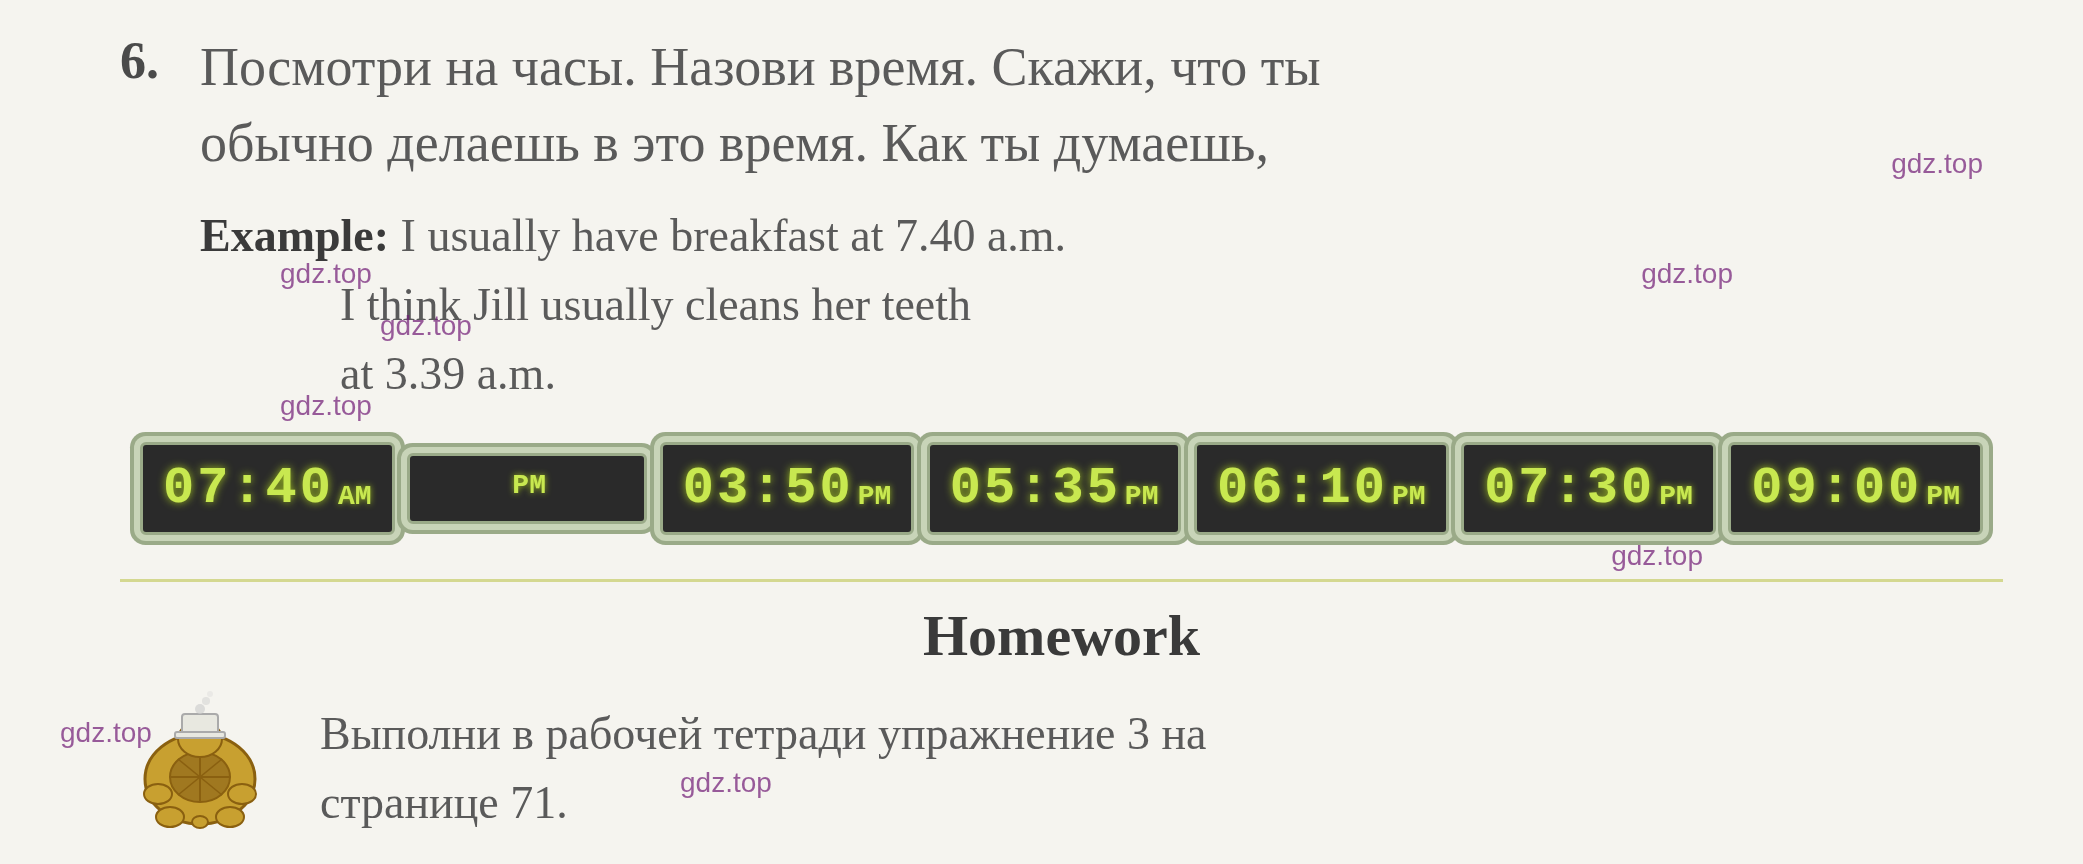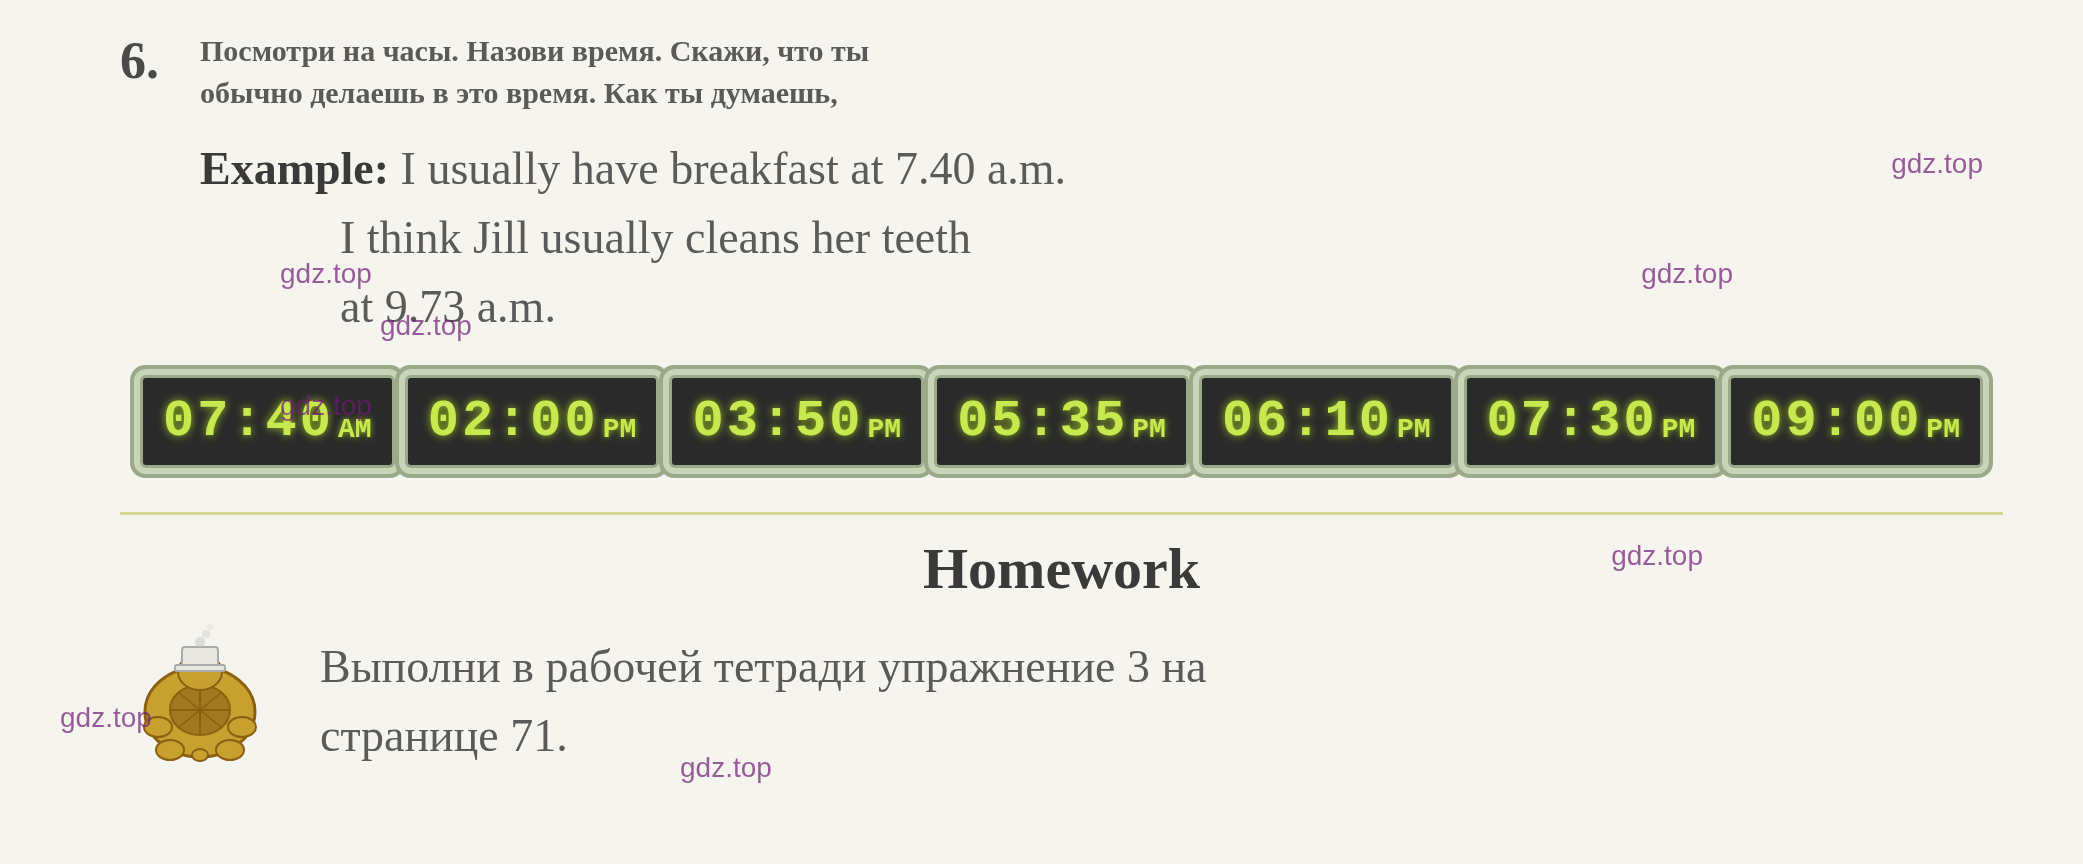--- a/index.html
+++ b/index.html
@@ -36,25 +36,24 @@
 
     .exercise-number {
       font-size: 52px;
       font-weight: bold;
       color: #4a4a4a;
       min-width: 60px;
       line-height: 1.2;
     }
 
     .exercise-text {
-      font-size: 30px;
+      font-size: 54px;
       color: #5a5a5a;
       line-height: 1.4;
       flex: 1;
-      font-weight: bold;
     }
 
     .example-block {
       margin-top: 10px;
       margin-left: 80px;
       font-size: 46px;
       color: #5a5a5a;
       line-height: 1.5;
     }
 
@@ -173,32 +172,31 @@
         <div>обычно делаешь в это время. Как ты думаешь,</div>
       </div>
     </div>
 
     <div class="example-block">
       <div>
         <span class="example-label">Example:</span>
         <span>I  usually  have  breakfast  at  7.40  a.m.</span>
       </div>
       <div style="padding-left: 140px;">I  think  Jill  usually  cleans  her  teeth</div>
-      <div style="padding-left: 140px;">at  9.73  a.m.</div>
+      <div style="padding-left: 140px;">at  3.39  a.m.</div>
     </div>
 
   </div>
 
   <div class="clocks-row">
   <div class="clock-display">
       <span class="clock-time">07:40</span>
       <span class="clock-period">AM</span>
     </div>
       <div class="clock-display">
-      <span class="clock-time">02:00</span>
       <span class="clock-period">PM</span>
     </div>
       <div class="clock-display">
       <span class="clock-time">03:50</span>
       <span class="clock-period">PM</span>
     </div>
       <div class="clock-display">
       <span class="clock-time">05:35</span>
       <span class="clock-period">PM</span>
     </div>

